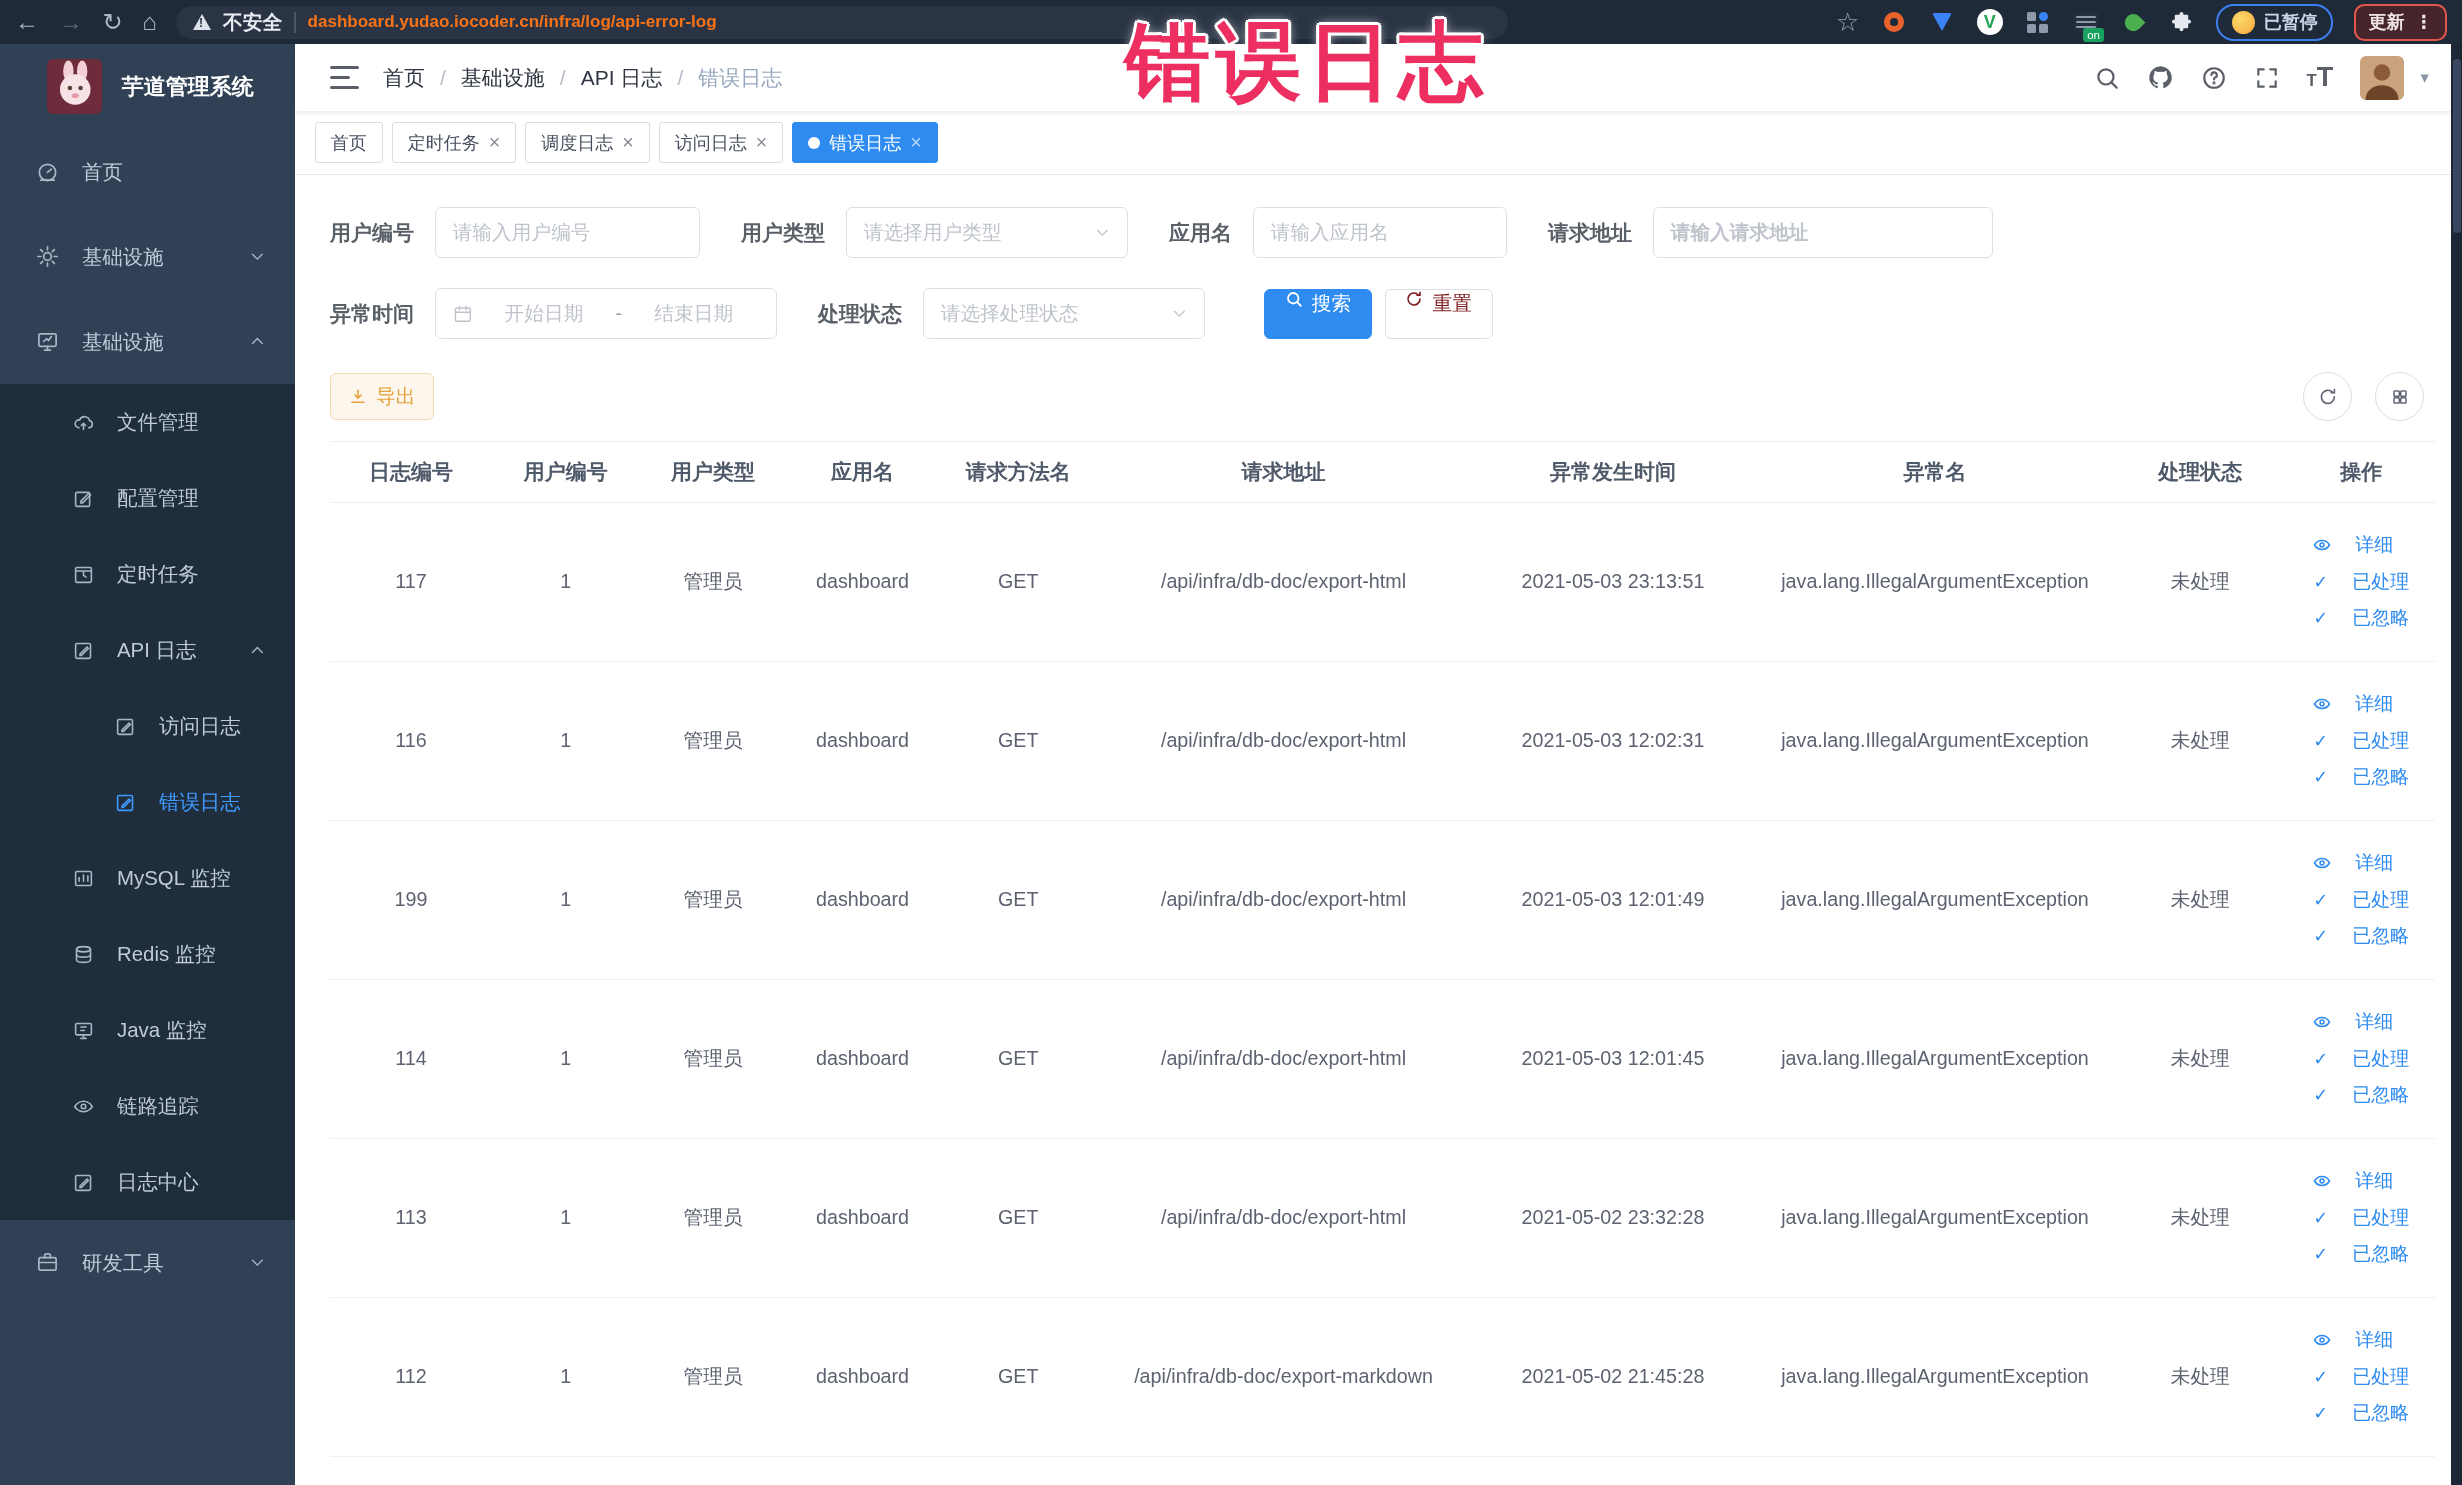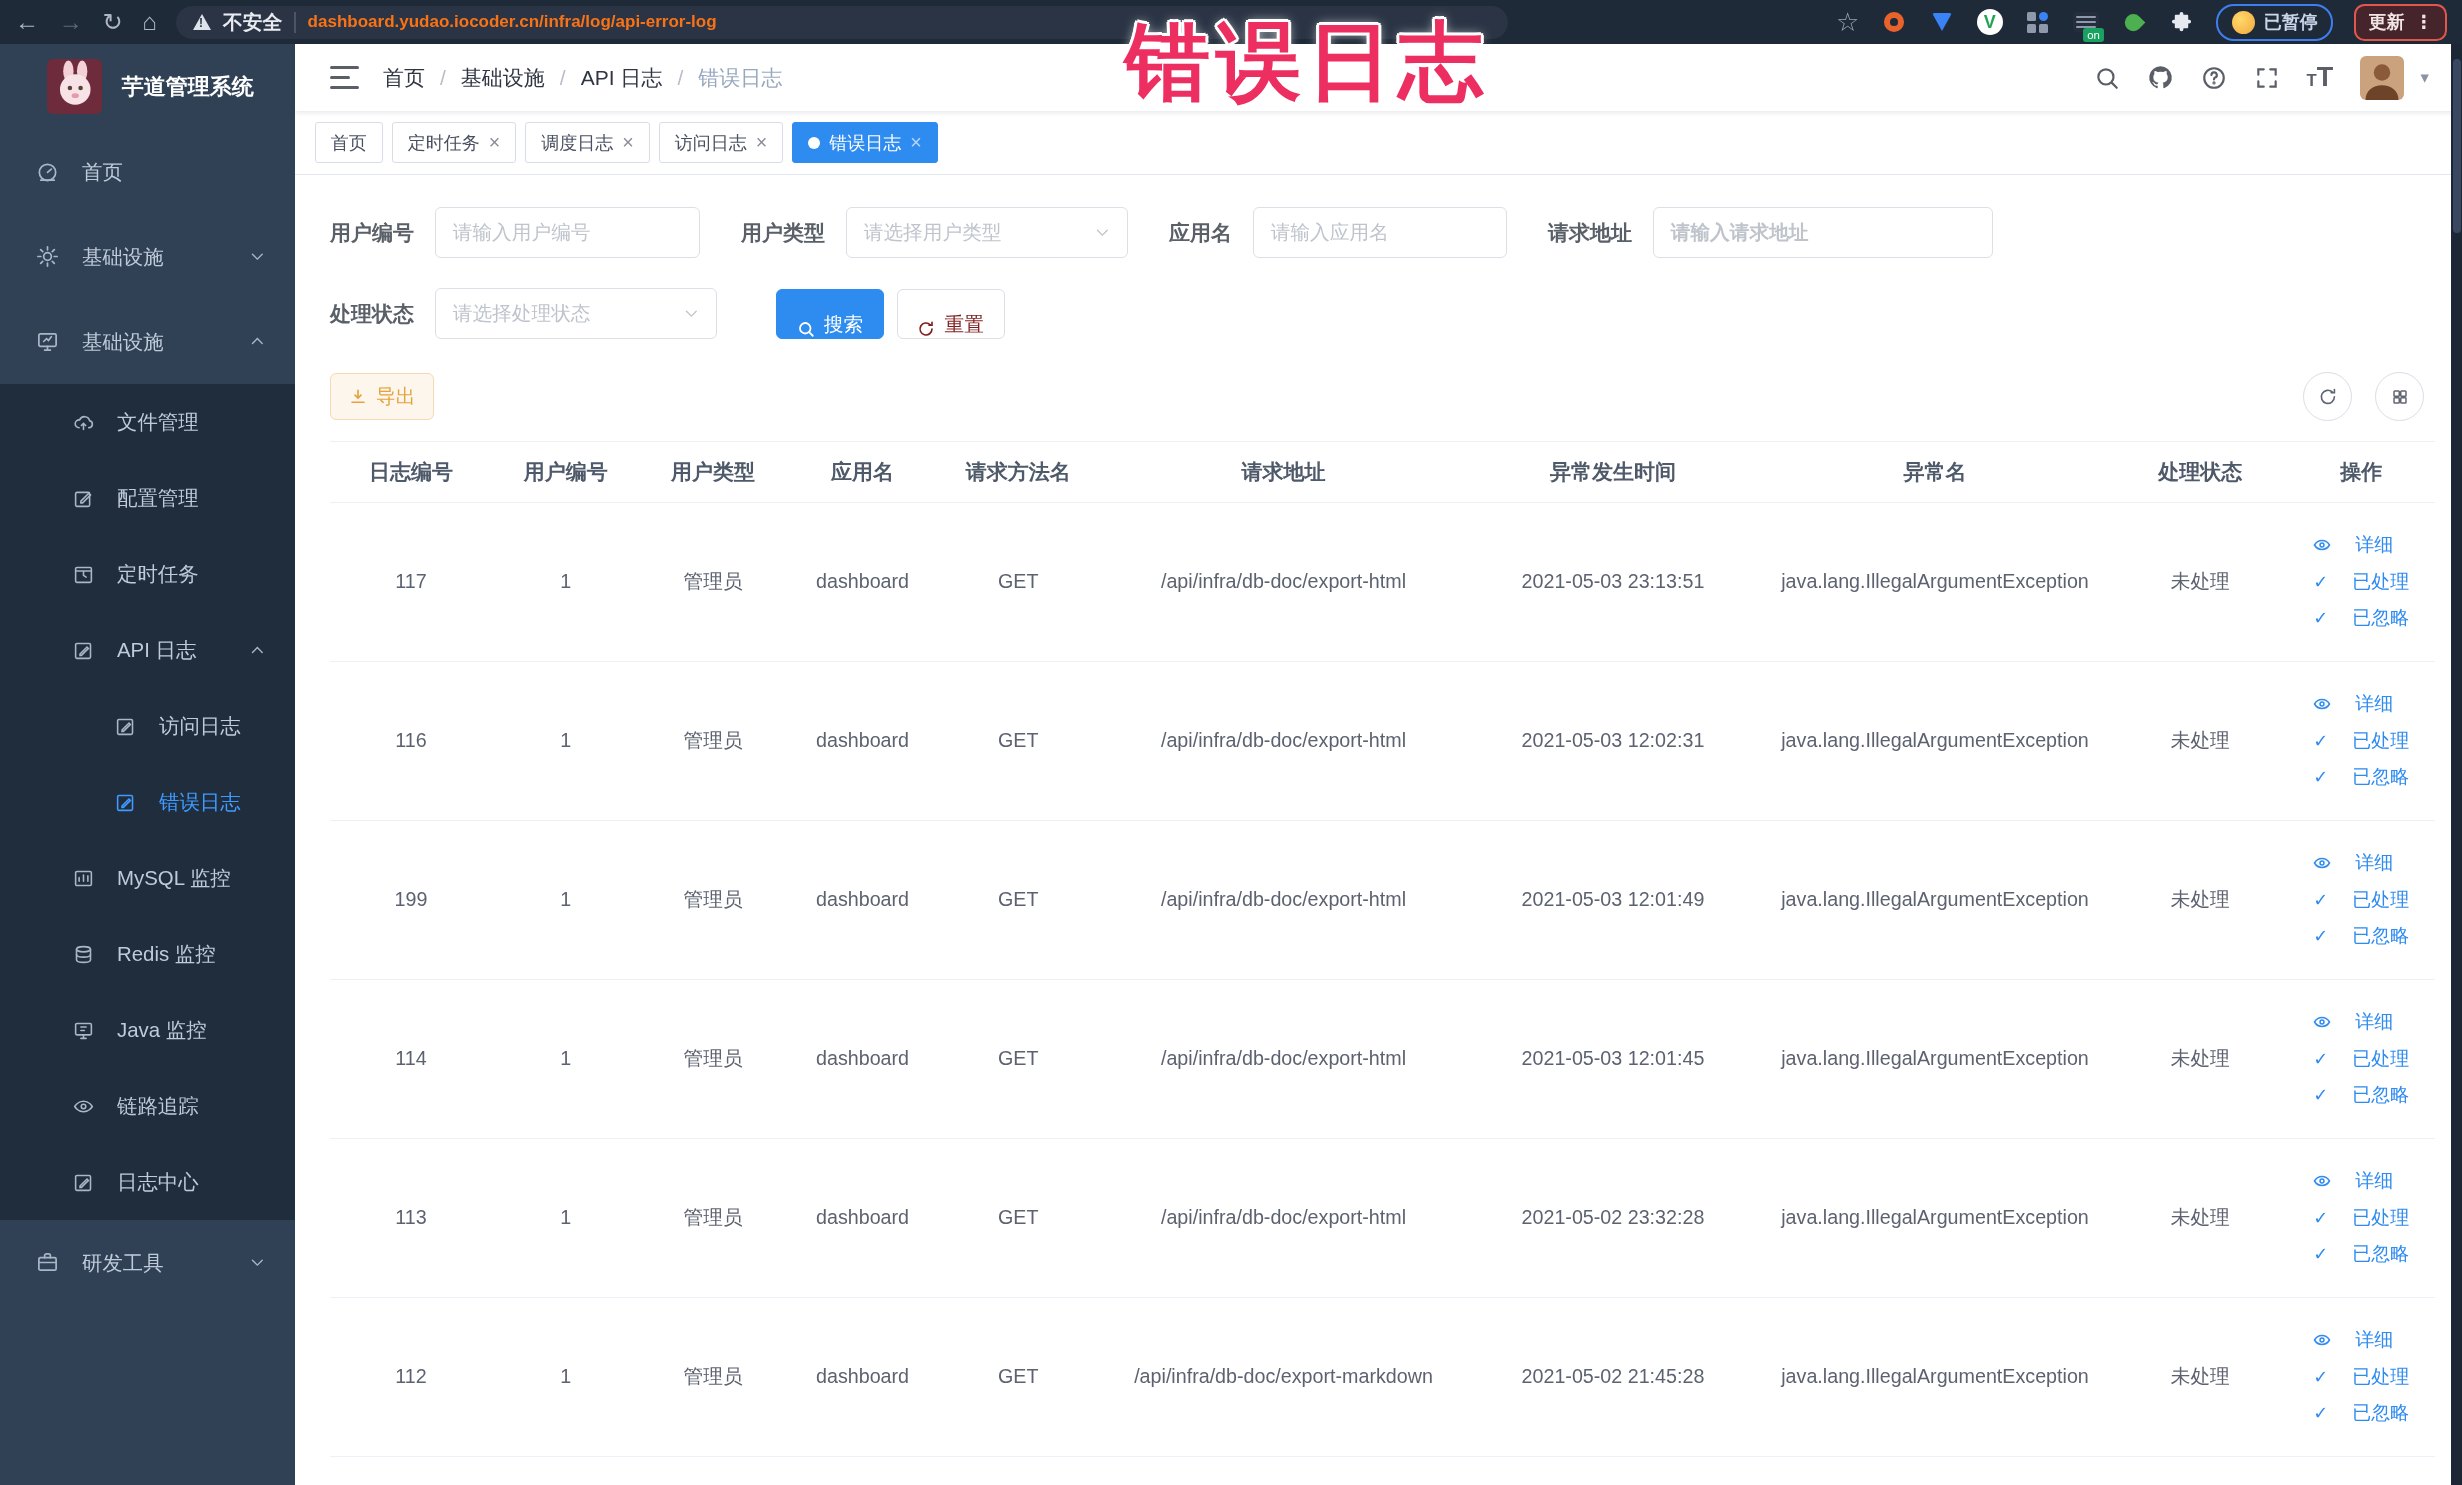--- a/index.html
+++ b/index.html
@@ -90,21 +90,21 @@
   .frow{display:flex;align-items:center;margin-bottom:30px;}
   .fgroup{display:flex;align-items:center;margin-right:41px;}
   .flabel{font-size:21px;color:#5a6068;font-weight:bold;margin-right:21px;white-space:nowrap;}
   .finput{height:51px;border:1.5px solid #dcdfe6;border-radius:6px;background:#fff;display:flex;align-items:center;
           padding:0 16.7px;font-size:19.7px;color:#bfc4cc;box-sizing:border-box;cursor:text;}
   .fselect{cursor:pointer;}
   .fselect .chev2{margin-left:auto;color:#c0c4cc;}
   .daterange{display:flex;align-items:center;gap:6px;cursor:pointer;}
   .daterange .dph{flex:1;text-align:center;}
   .dsep{color:#9aa2b1;}
-  .btn{height:50px;border-radius:6px;display:flex;align-items:flex-end;gap:9px;font-size:19.7px;
+  .btn{height:50px;border-radius:6px;display:flex;align-items:flex-start;gap:9px;font-size:19.7px;
        padding:0 19.7px;cursor:pointer;box-sizing:border-box;white-space:nowrap;}
   .btn-primary{background:#2e8bf0;color:#fff;border:1.5px solid #2e8bf0;margin-left:18px;}
   .btn-plain{background:#fff;color:#7f1d1d;border:1.5px solid #dcdfe6;margin-left:13px;}
   .btn-export{height:45px;background:#fdf6ec;border:0.8px solid #f5dab1;color:#e6a23c;font-size:19.7px;
               border-radius:6px;display:flex;align-items:center;gap:9px;padding:0 18px;cursor:pointer;}
   .toolbar-row{display:flex;align-items:center;margin:33px 0 19.7px;}
   .circles{margin-left:auto;display:flex;gap:23px;margin-right:10.6px;}
   .circle{width:47px;height:47px;border-radius:50%;border:0.8px solid #d9dde6;background:#fff;color:#5f6672;
           display:flex;align-items:center;justify-content:center;cursor:pointer;}
 
@@ -436,20 +436,32 @@
         </div>
         <div class="fgroup" style="margin-right:0;">
           <span class="flabel">请求地址</span>
           <div class="finput" style="width:340px;font-weight:bold;">
             <span>请输入请求地址</span>
           </div>
         </div>
       </div>
 
       <div class="frow">
+        <div class="fgroup">
+          <span class="flabel">异常时间</span>
+          <div class="finput daterange" style="width:342px;">
+            <svg width="19.7" height="19.7" viewBox="0 0 24 24" fill="none" stroke="currentColor" stroke-width="1.8" stroke-linecap="round">
+                <rect x="3" y="5" width="18" height="16" rx="1.5"></rect>
+                <path d="M8 3v4M16 3v4M3 10h18"></path>
+              </svg>
+            <span class="dph">开始日期</span>
+            <span class="dsep">-</span>
+            <span class="dph">结束日期</span>
+          </div>
+        </div>
         <div class="fgroup">
           <span class="flabel">处理状态</span>
           <div class="finput fselect" style="width:282px;">
             <span>请选择处理状态</span>
             <svg class="chev2" width="16.7" height="16.7" viewBox="0 0 24 24" fill="none" stroke="currentColor" stroke-width="2" stroke-linecap="round">
                 <path d="M5 9l7 7 7-7"></path>
               </svg>
           </div>
         </div>
         <div class="btn btn-primary">

